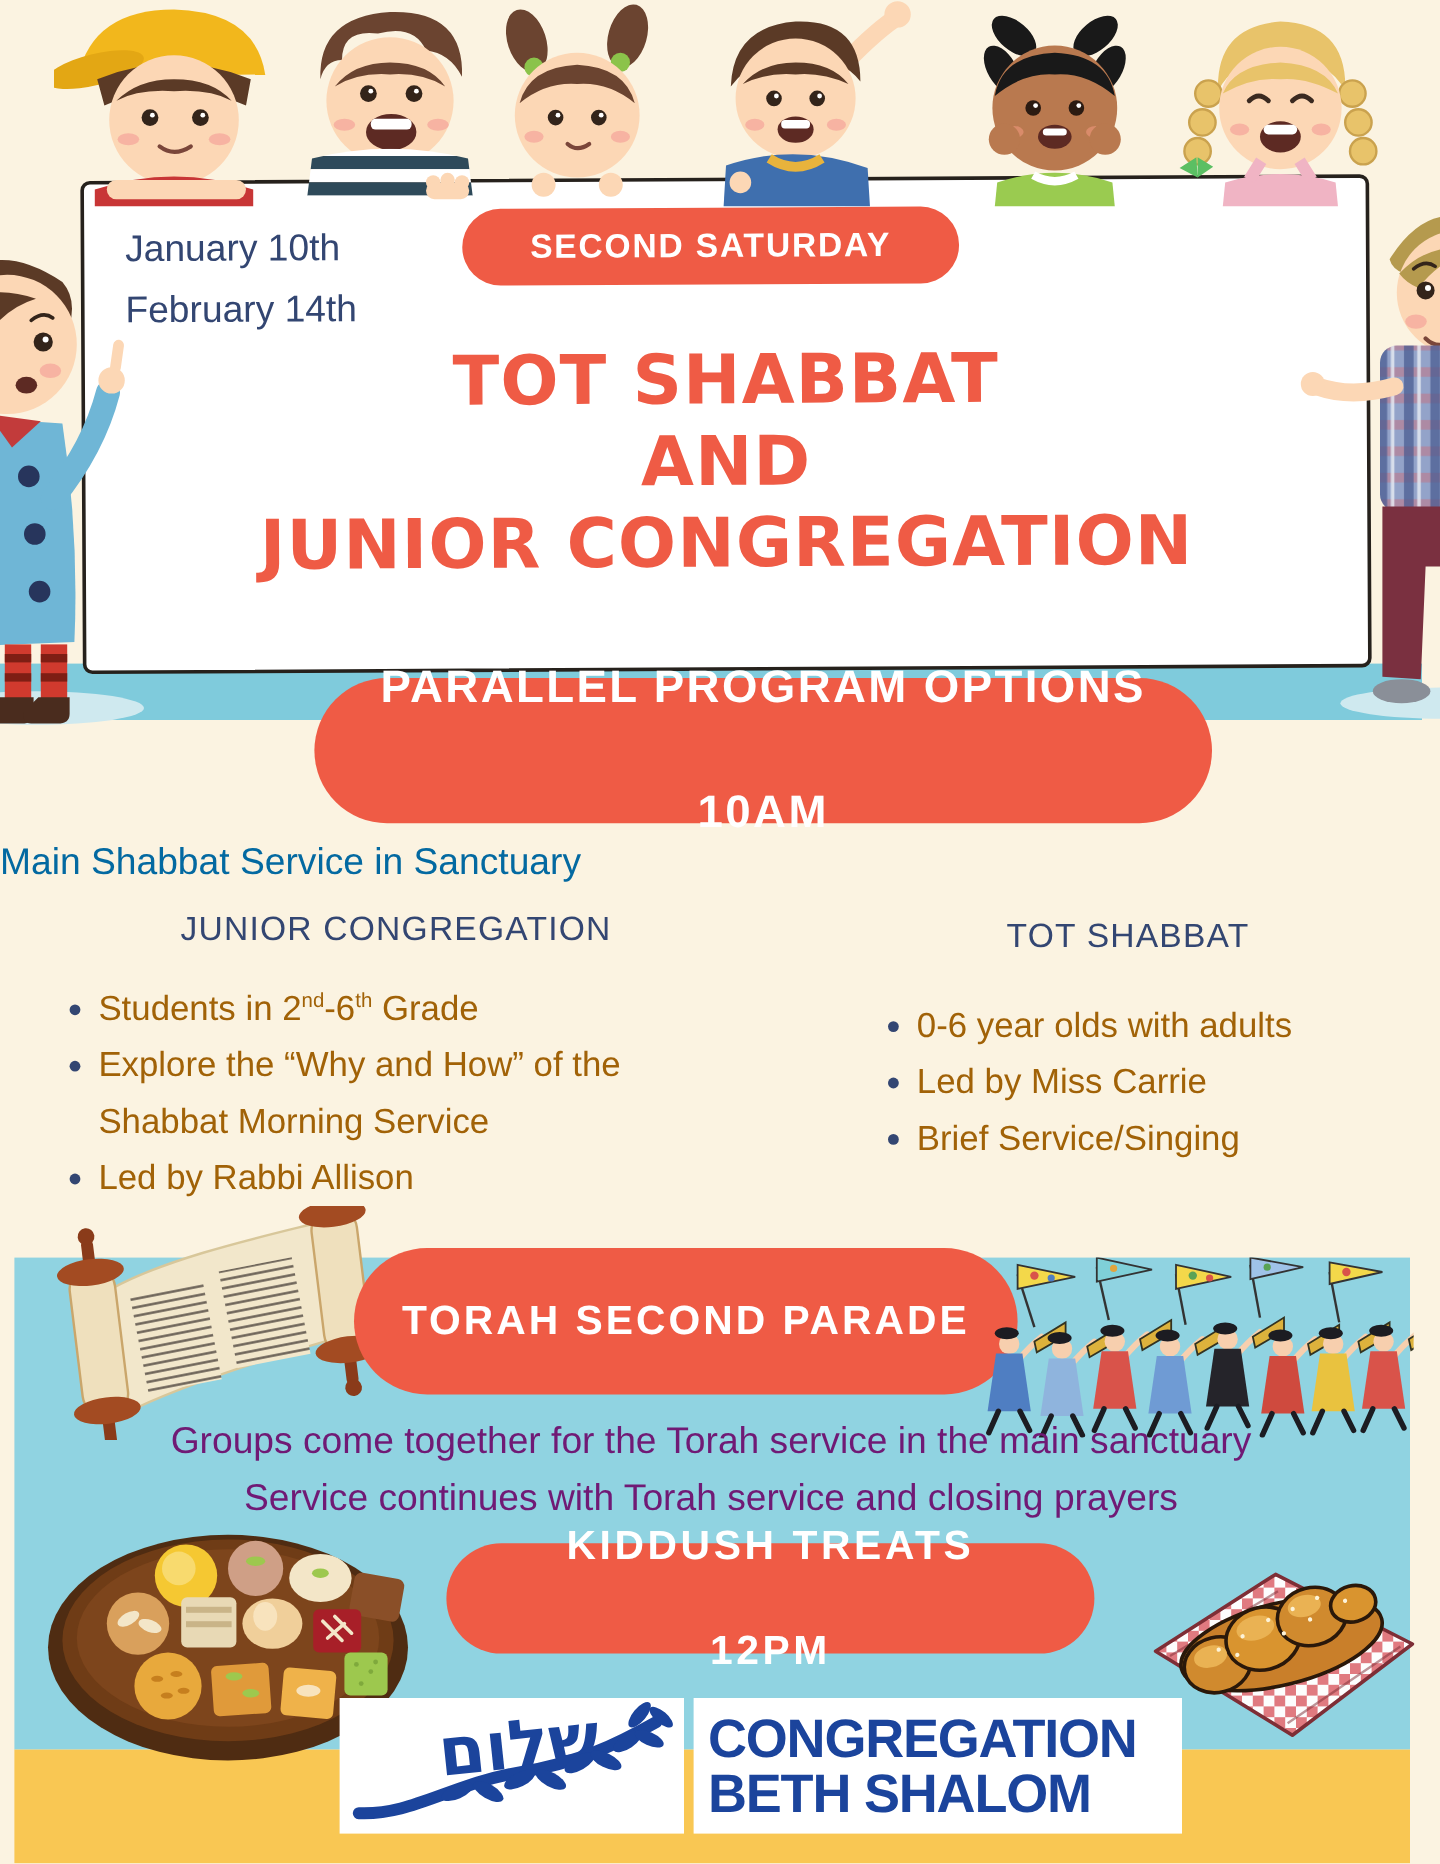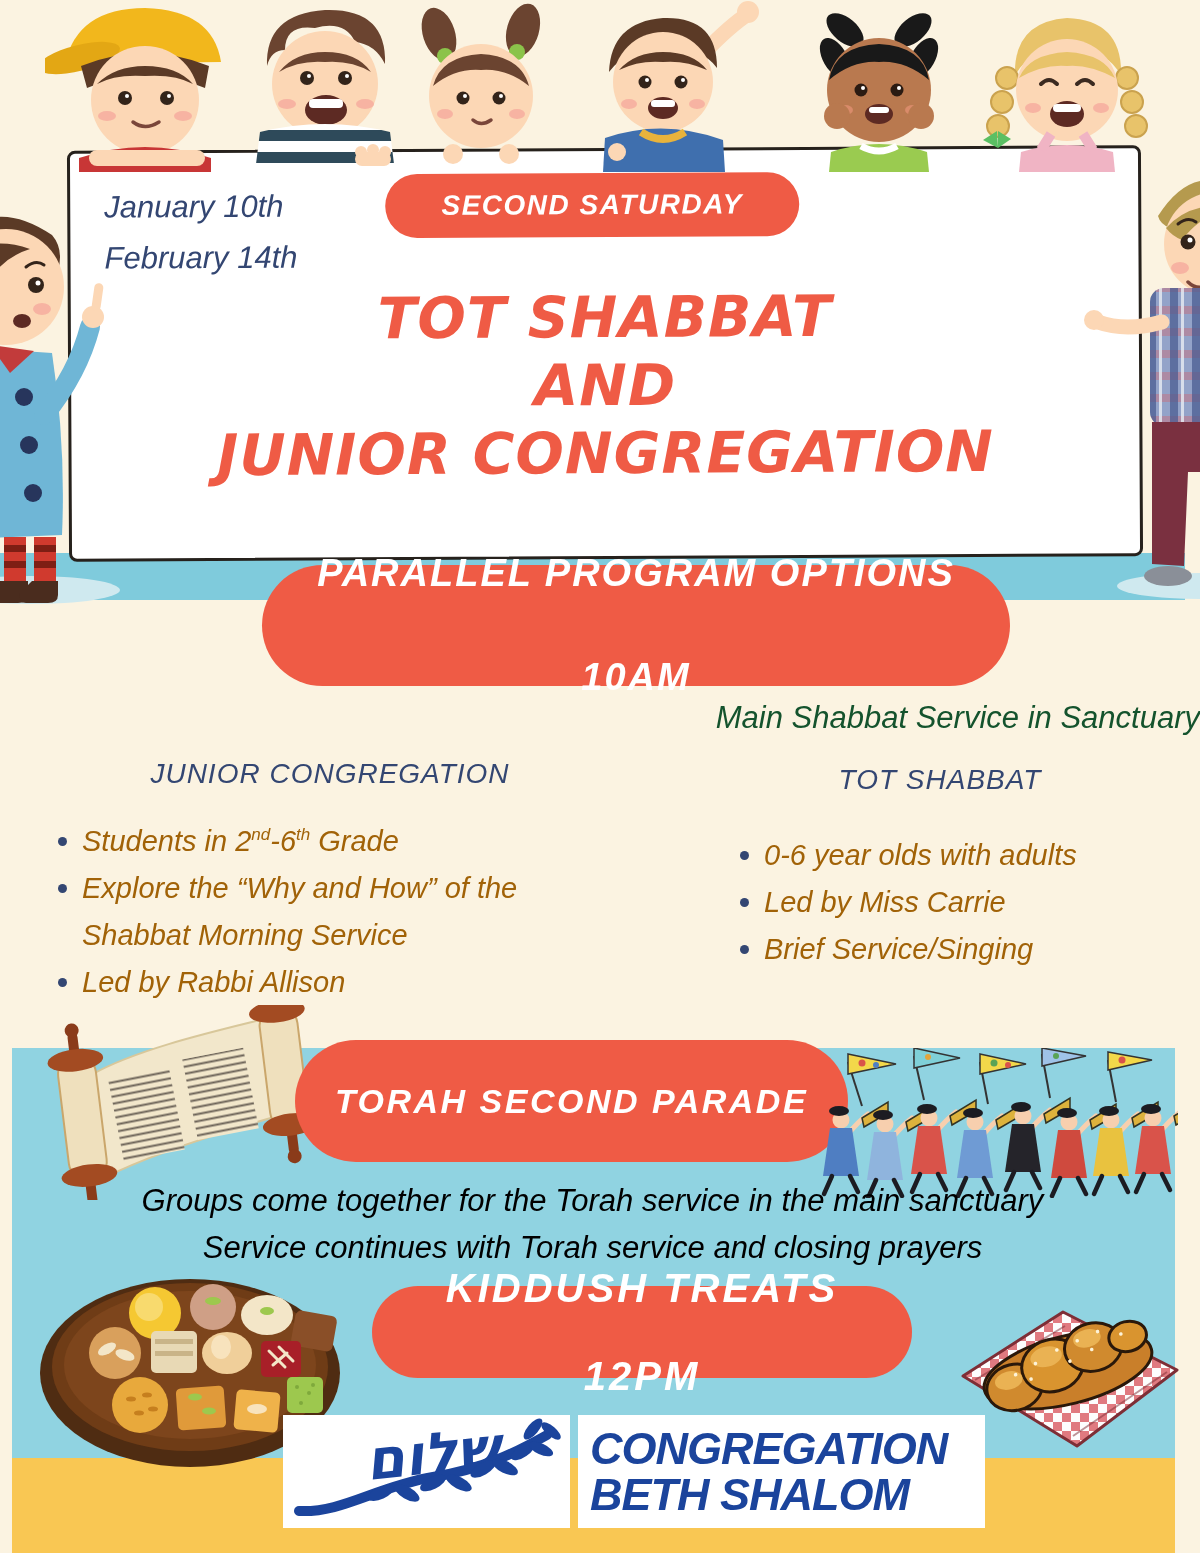--- a/index.html
+++ b/index.html
@@ -1,17 +1,17 @@
 <!DOCTYPE html>
 <html><head>
 <meta charset="utf-8">
 <style>
   html,body{margin:0;padding:0;background:#fbf3e1;}
   .page{position:relative;width:1200px;height:1553px;overflow:hidden;background:#fbf3e1;
-        font-family:"Liberation Sans",sans-serif;color:#334672;font-style:italic;}
+        font-family:"Liberation Sans",sans-serif;color:#334672;}
   .abs{position:absolute;}
   
   .strip{left:0;top:553px;width:1185px;height:47px;background:#7fcbdc;}
   
   .banner{left:68px;top:148px;width:1068px;height:405px;background:#ffffff;
           border:3px solid #26211c;border-radius:8px;transform:rotate(-0.3deg);}
   .dates{font-size:31px;line-height:51px;color:#334672;}
   .dates-left{left:34px;top:28px;}
   .dates-right{left:822px;top:26px;}
   .badge{left:315px;top:22px;width:414px;height:64px;background:#ef5b45;border-radius:34px;
@@ -21,36 +21,36 @@
          font-family:"DejaVu Sans",sans-serif;font-size:57px;line-height:68px;letter-spacing:1px;}
   
   .pill{background:#ef5b45;color:#fff;font-weight:bold;display:flex;flex-direction:column;
         align-items:center;justify-content:center;text-align:center;gap:47px;}
   .program-pill{left:262px;top:565px;width:748px;height:121px;border-radius:61px;
         font-size:38px;letter-spacing:2px;line-height:57px;}
   .torah-pill{left:295px;top:1040px;width:553px;height:122px;border-radius:61px;
         font-size:34px;letter-spacing:2.5px;line-height:52px;}
   .torah-pill .big{font-size:40px;letter-spacing:2px;}
   .kiddush-pill{left:372px;top:1286px;width:540px;height:92px;border-radius:57px;
-        font-size:40px;letter-spacing:3px;line-height:41px;}
-  .subtitle{left:0;top:700px;width:1270px;text-align:right;font-size:31px;color:#14532d;}
+        font-size:34px;letter-spacing:3px;line-height:41px;}
+  .subtitle{left:0;top:700px;width:1270px;text-align:left;font-size:31px;color:#0369a1;}
   
   .col-head{font-size:28px;letter-spacing:1px;color:#334672;text-align:center;}
   .col-head-left{left:60px;top:758px;width:540px;}
   .col-head-right{left:700px;top:764px;width:480px;}
   ul.blist{list-style:none;margin:0;padding:0;}
   .blist-left{left:58px;top:818px;width:520px;}
   .blist-right{left:740px;top:832px;width:430px;}
   .blist li{display:flex;gap:15px;font-size:29px;line-height:47px;color:#a16207;}
   .dot{flex:0 0 auto;width:9px;height:9px;border-radius:50%;background:#334672;margin-top:19px;}
   sup{font-size:17px;line-height:0;}
   
   .blue-section{left:12px;top:1048px;width:1163px;height:410px;background:#90d3e1;}
   .yellow-band{left:12px;top:1458px;width:1163px;height:95px;background:#f9c753;}
-  .torah-text{left:0;top:1183px;width:1185px;text-align:center;font-size:31px;color:#000000;}
+  .torah-text{left:0;top:1183px;width:1185px;text-align:center;font-size:31px;color:#701a75;}
   .torah-text2{top:1230px;}
   
   .logo-box{left:283px;top:1415px;width:287px;height:113px;background:#ffffff;}
   .org-box{left:578px;top:1415px;width:407px;height:113px;background:#ffffff;
            display:flex;flex-direction:column;justify-content:center;padding-left:12px;box-sizing:border-box;}
   .org-line{font-size:45px;font-weight:bold;line-height:46px;letter-spacing:-1px;color:#1b449c;
             font-family:"Liberation Sans",sans-serif;}
   svg{display:block;}
 </style>
 </head>

